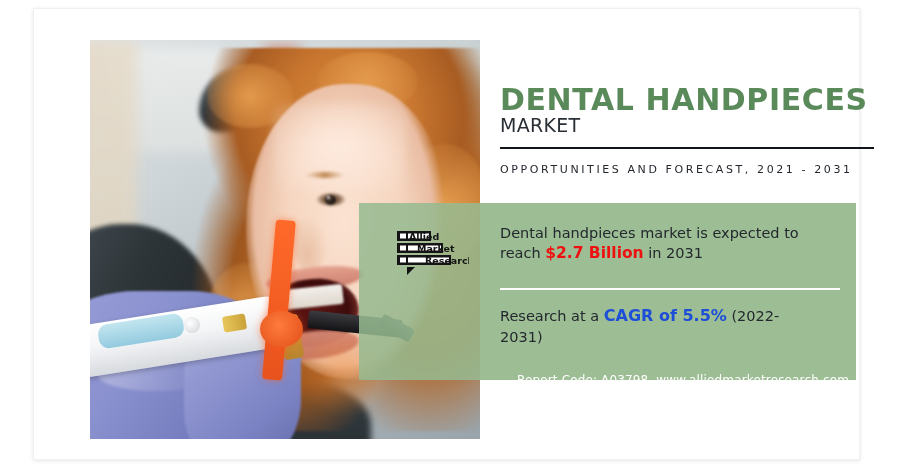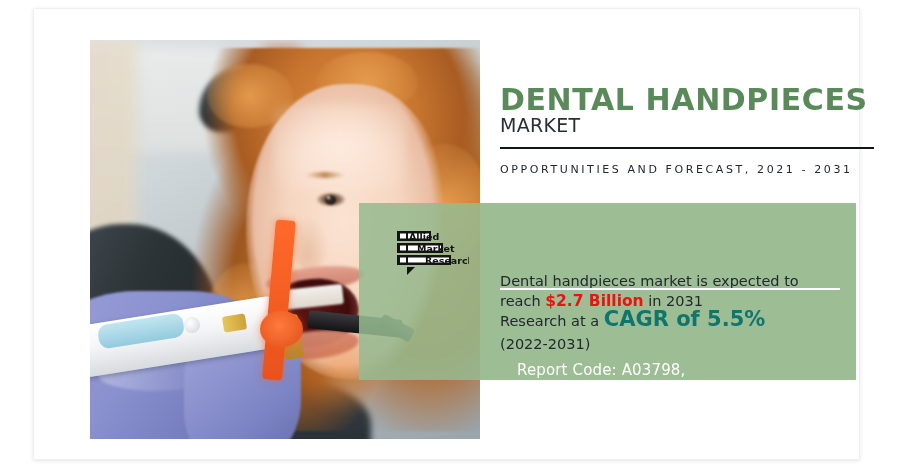--- a/index.html
+++ b/index.html
@@ -249,34 +249,34 @@
   }
   .panel-solid{
     position:absolute;left:446px;top:194px;width:376px;height:177px;
     background:#9dbd94;
   }
   .logo{
     position:absolute;left:361px;top:220px;width:74px;height:48px;
   }
   .stat{
     position:absolute;left:466px;top:214px;width:340px;
-    font-size:14.5px;color:#23282e;line-height:1.38;margin-top:48px;
+    font-size:14.5px;color:#23282e;line-height:1.38;
   }
   .stat b{color:#ee1111;font-size:15.5px;}
   .rule-white{
     position:absolute;left:466px;top:279px;width:340px;height:2px;background:#ffffff;
   }
   .stat2{
     position:absolute;left:466px;top:296px;width:310px;
     font-size:14.5px;color:#23282e;line-height:1.38;
   }
-  .stat2 b{color:#0f766e;font-size:21px;}
+  .stat2 b{color:#1d4ed8;font-size:16px;}
   .footer{
-    position:absolute;left:483px;top:352px;width:340px;
-    font-size:15px;color:#ffffff;letter-spacing:.15px;
+    position:absolute;left:483px;top:364px;width:340px;
+    font-size:12px;color:#ffffff;letter-spacing:.15px;
   }
 </style>
 </head>
 <body>
 
 <div class="page">
   <div class="card">
 
     <div class="photo">
       <div class="ph-layer bg-base"></div>

